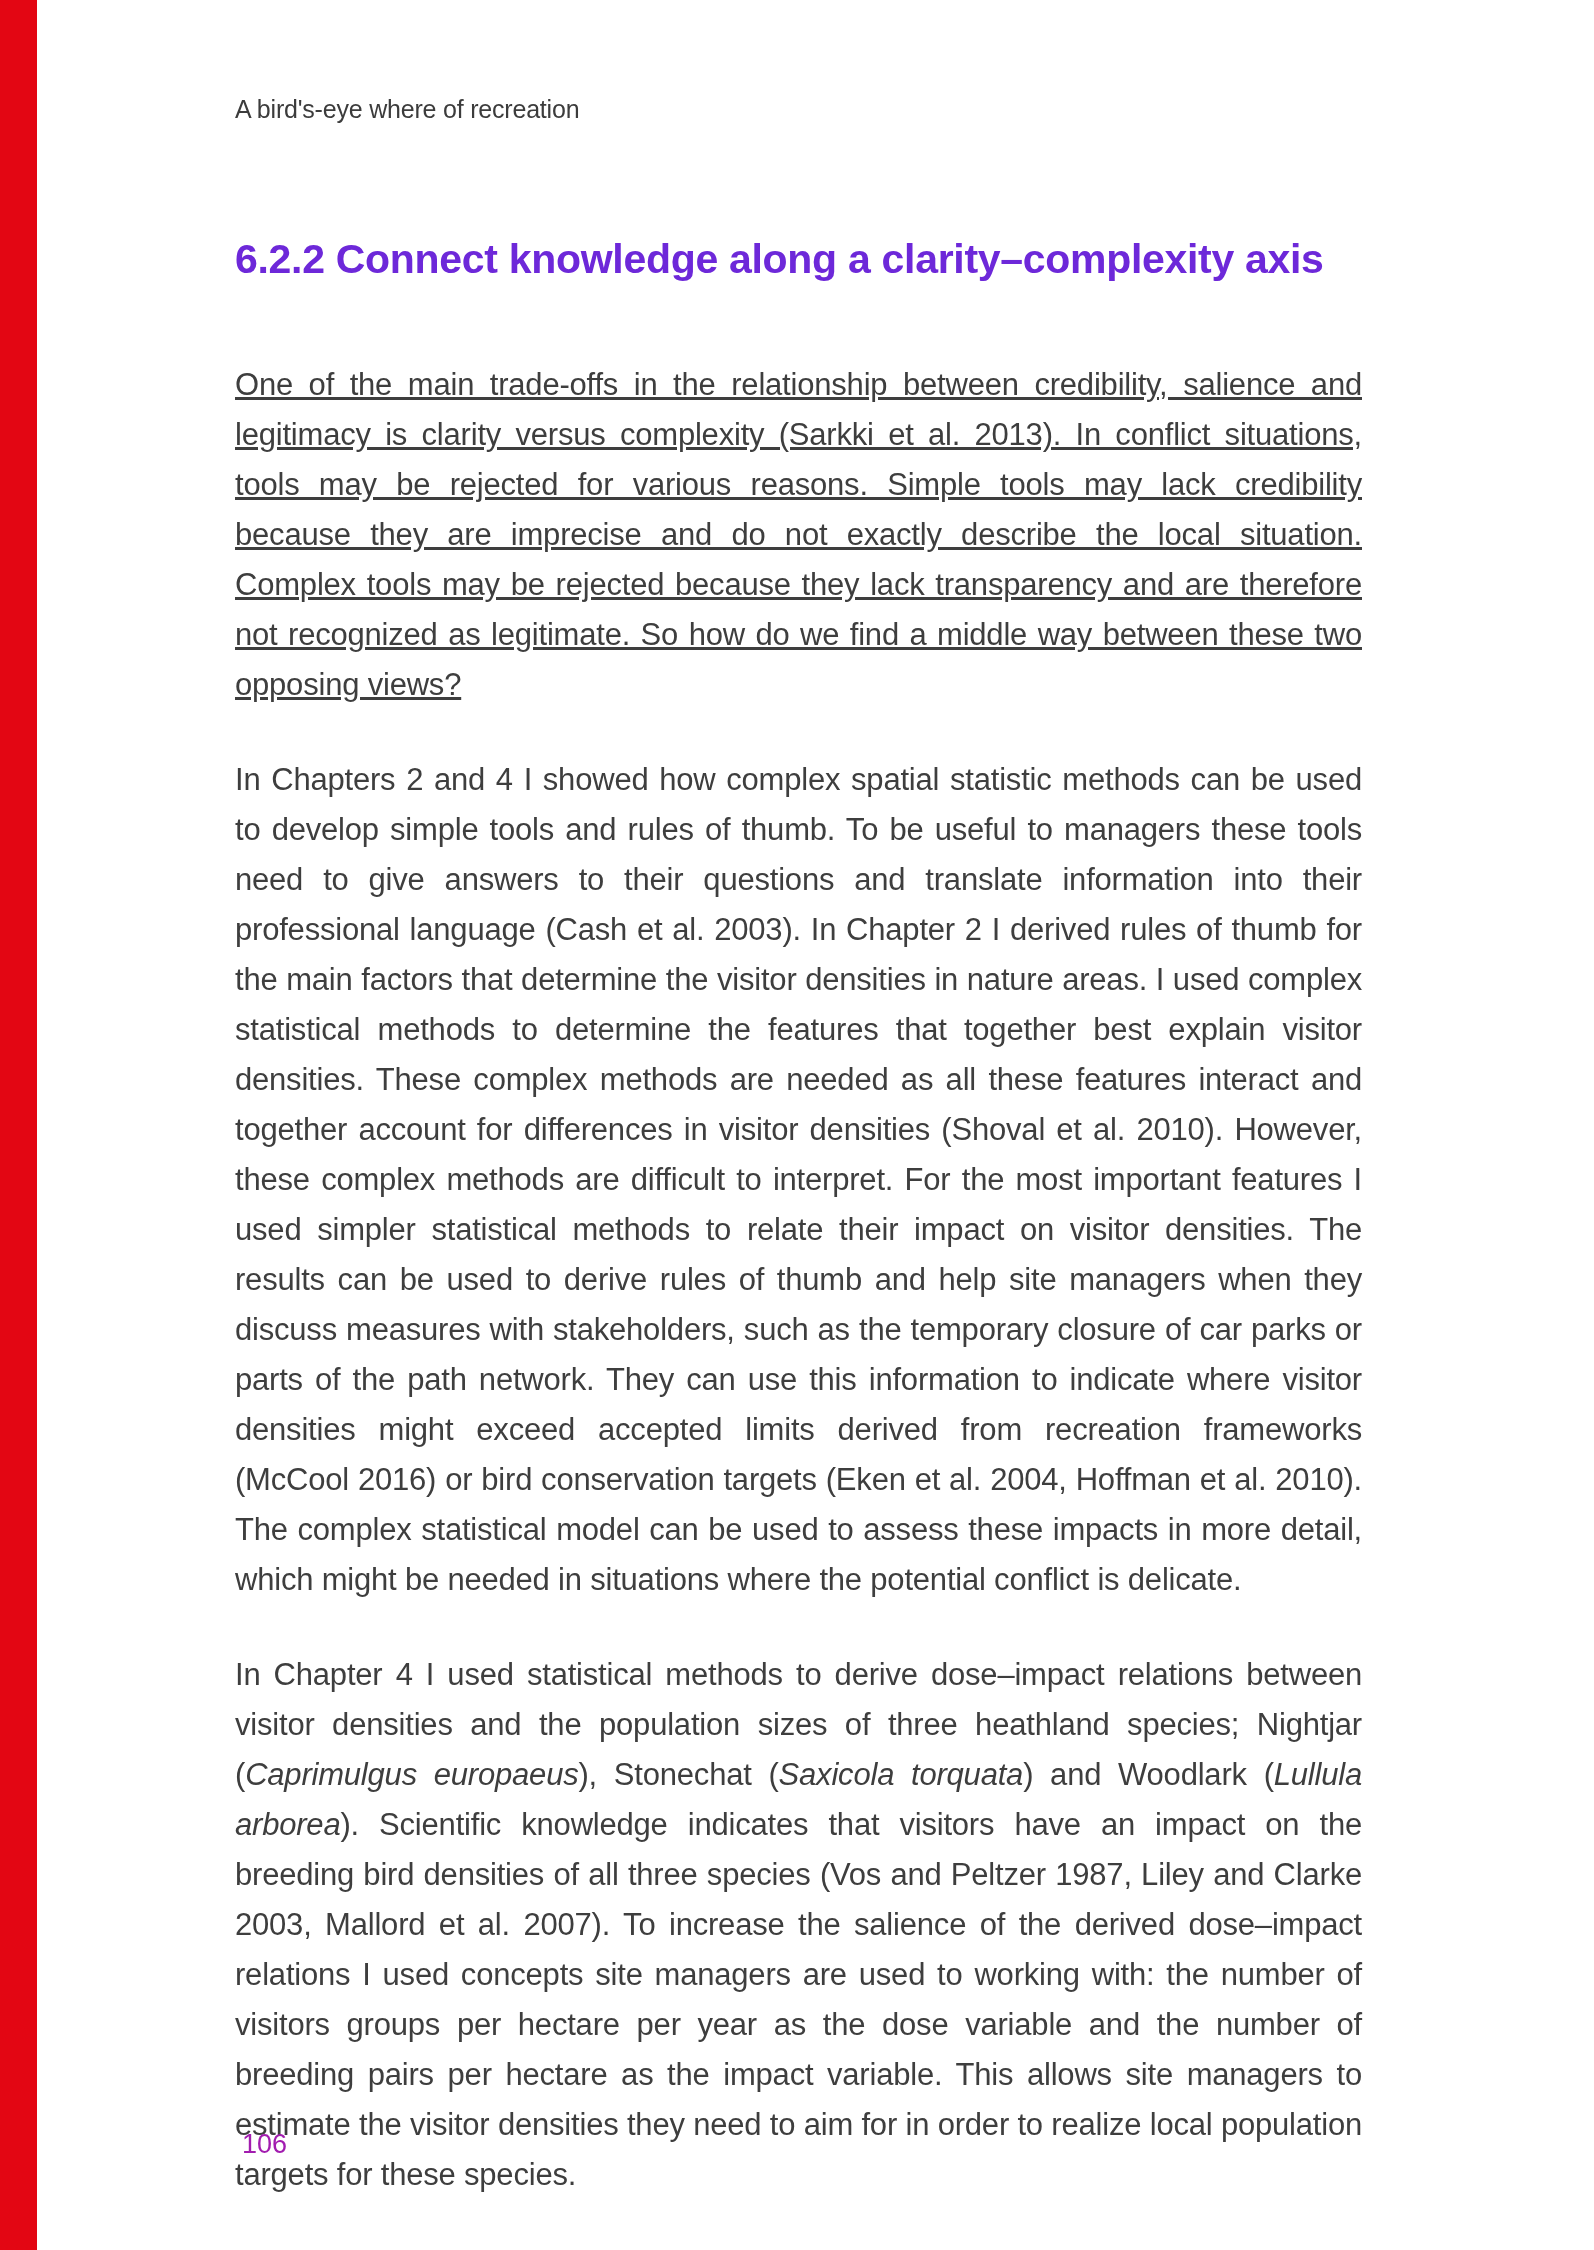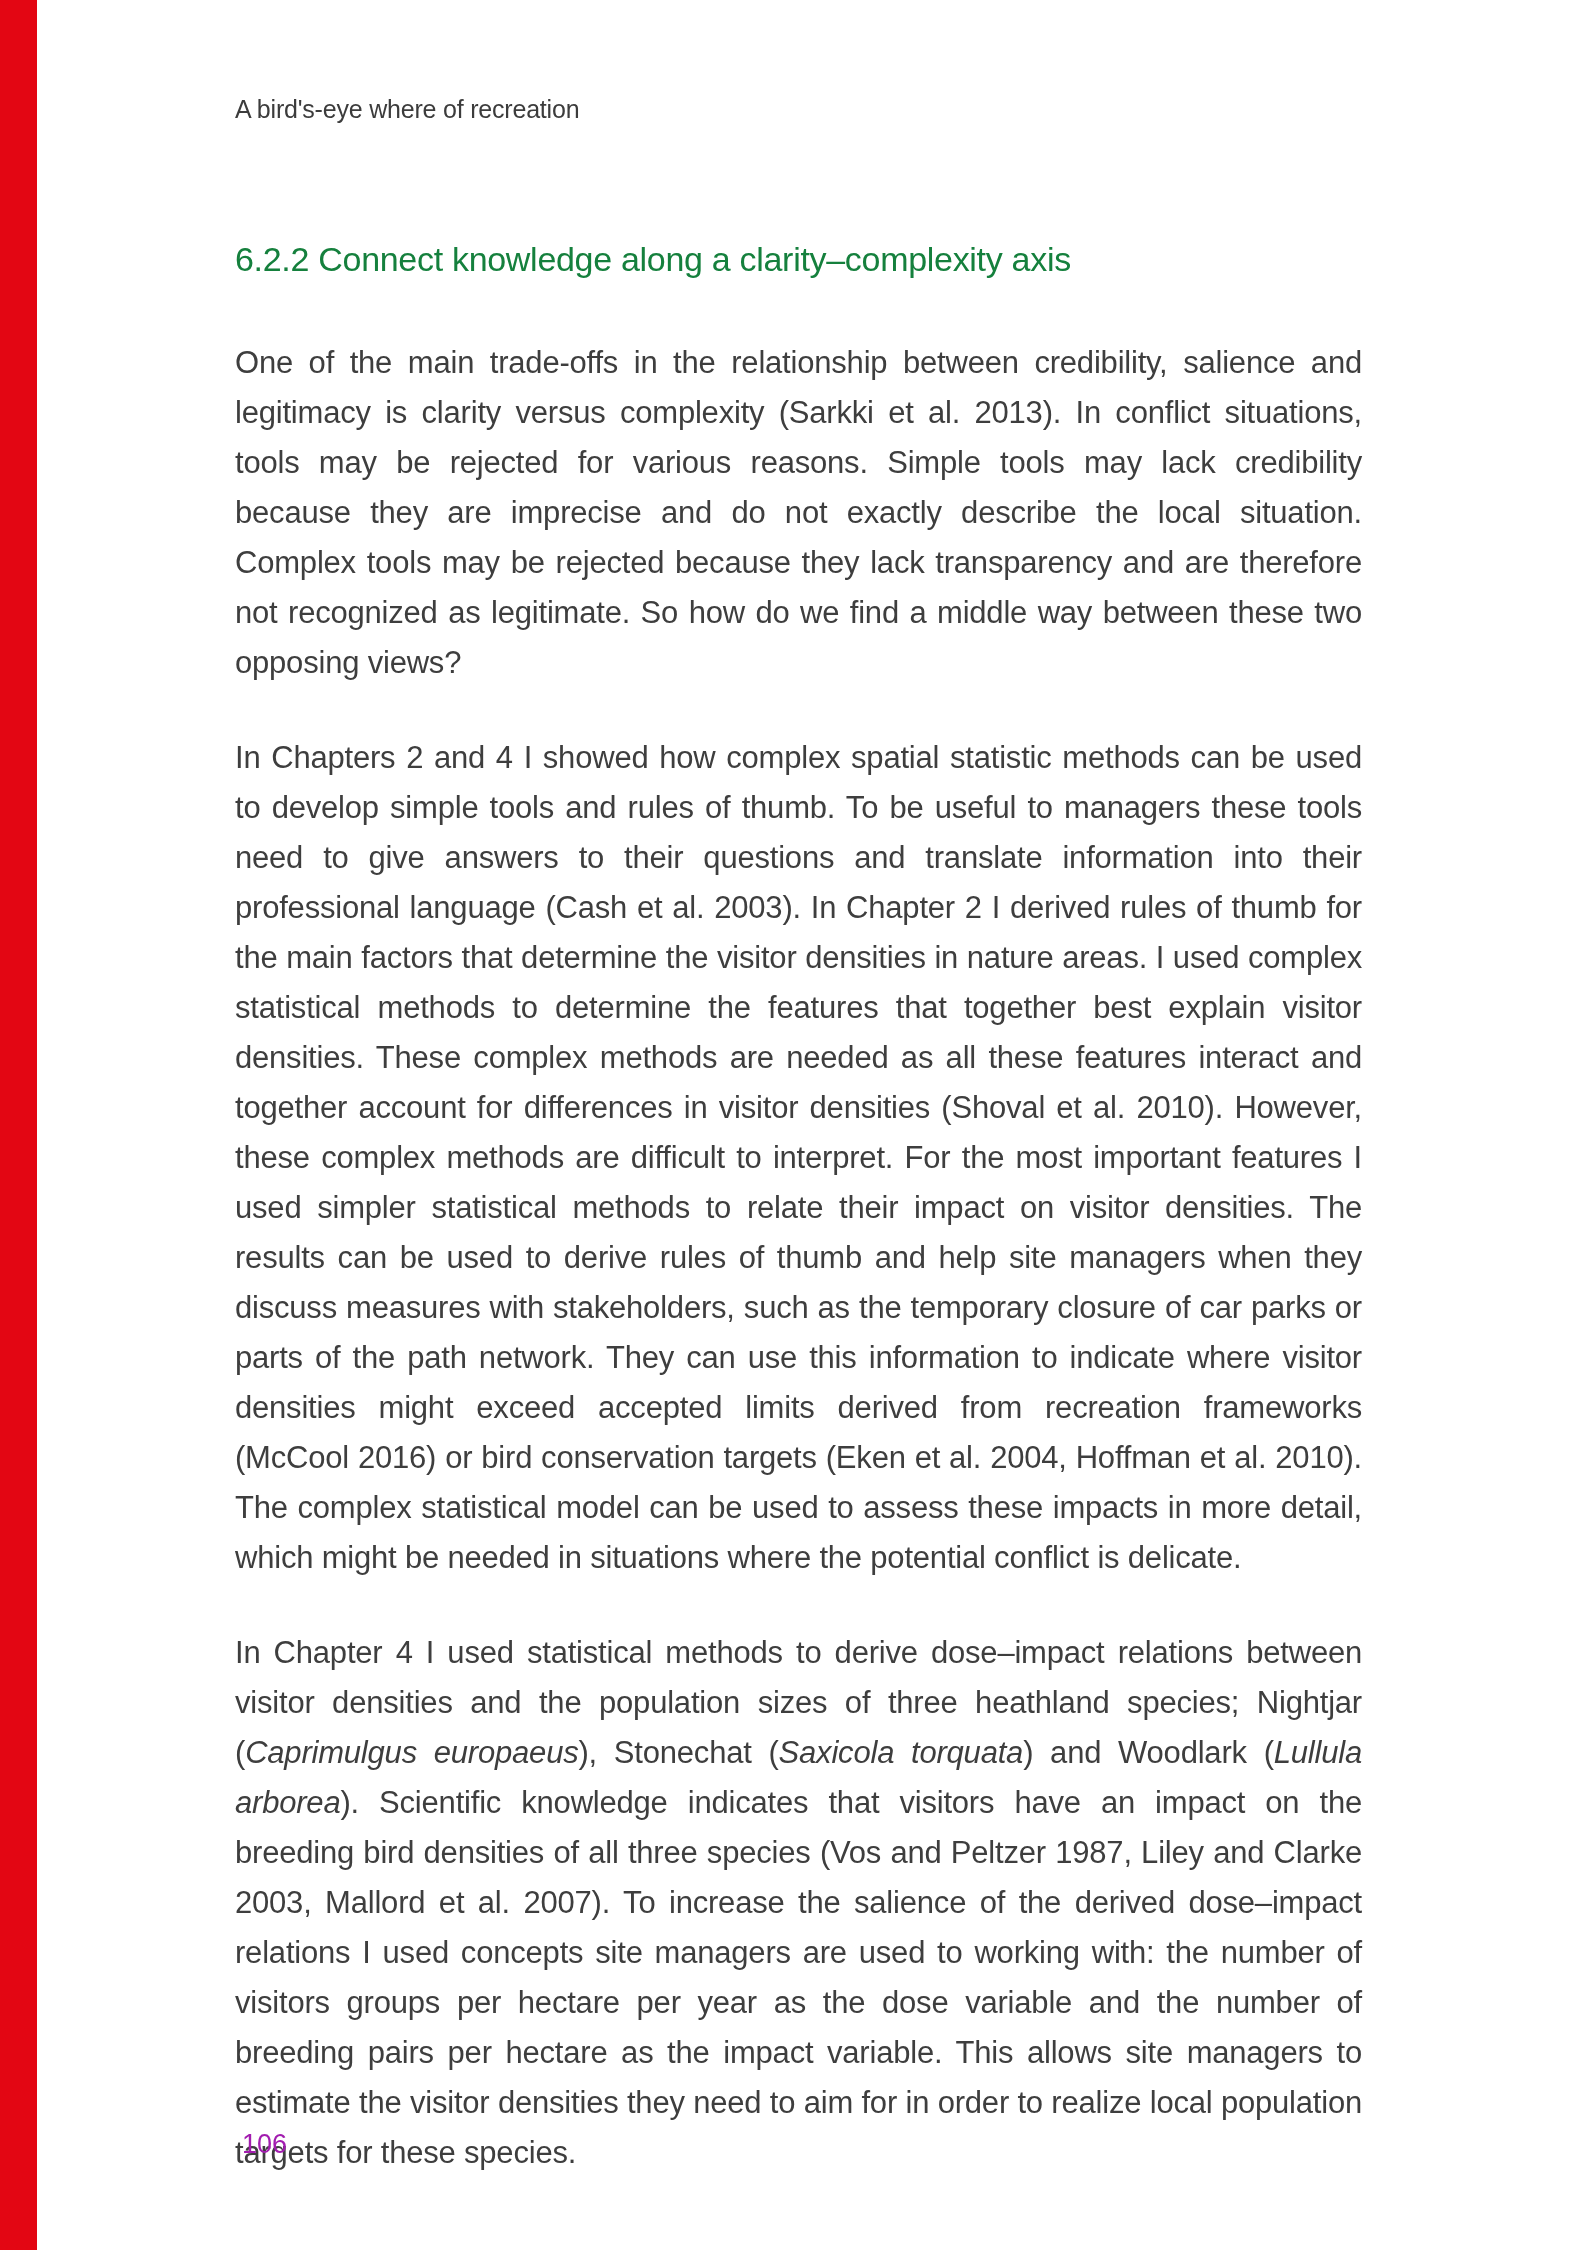--- a/index.html
+++ b/index.html
@@ -31,24 +31,24 @@
     line-height: 30px;
     color: #3c3c3c;
     letter-spacing: -0.2px;
     white-space: nowrap;
   }
   .section-heading {
     position: absolute;
     left: 235px;
     top: 238px;
     width: 1127px;
-    font-size: 34px;
+    font-size: 41px;
     line-height: 42px;
-    font-weight: 400;
-    color: #15803d;
+    font-weight: 700;
+    color: #6d28d9;
     letter-spacing: -0.3px;
     margin: 0;
   }
   .body-text {
     position: absolute;
     left: 235px;
     top: 282px;
     width: 1127px;
     font-size: 31px;
     line-height: 50px;
@@ -59,21 +59,22 @@
   .body-text p {
     margin: 0;
   }
   .body-text p + p {
     margin-top: 45px;
   }
   .body-text i {
   }
   
   .body-text p:first-child {
-    margin-top: 56px;
+    margin-top: 78px;
+    text-decoration: underline;
   }
   .page-number {
     position: absolute;
     left: 242px;
     top: 2128px;
     font-size: 27px;
     line-height: 32px;
     color: #a21caf;
   }
 </style>

